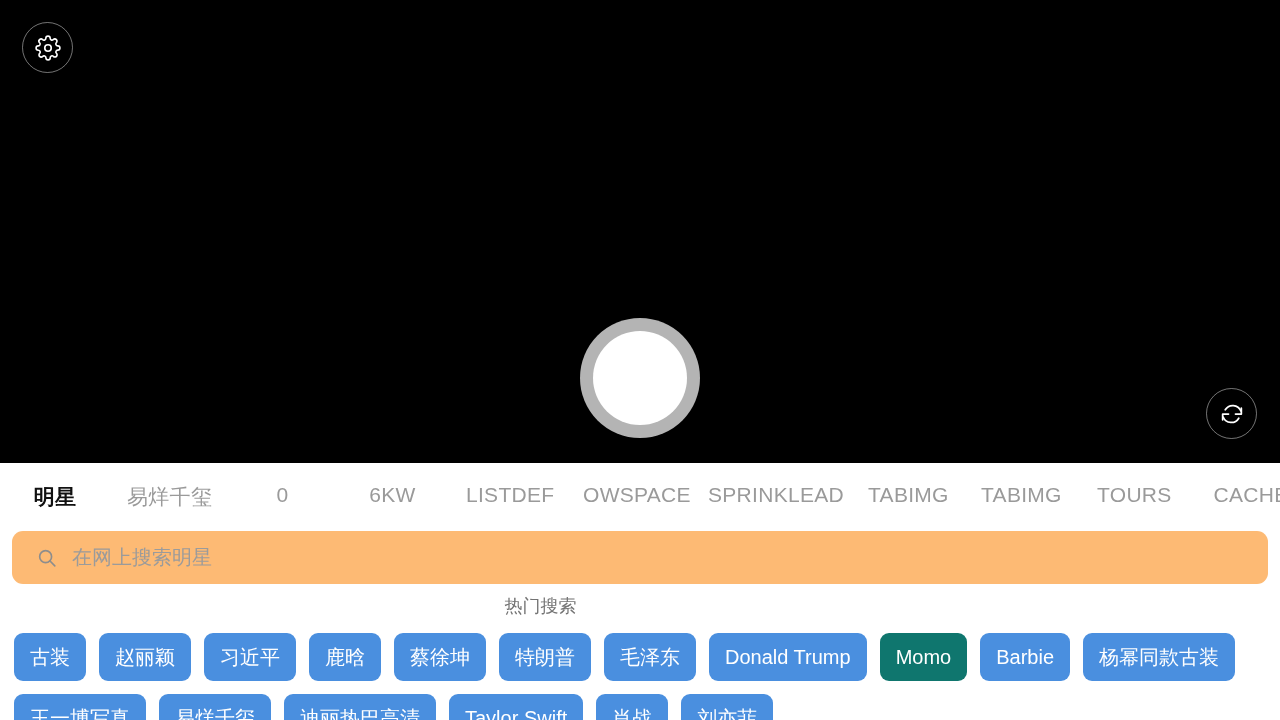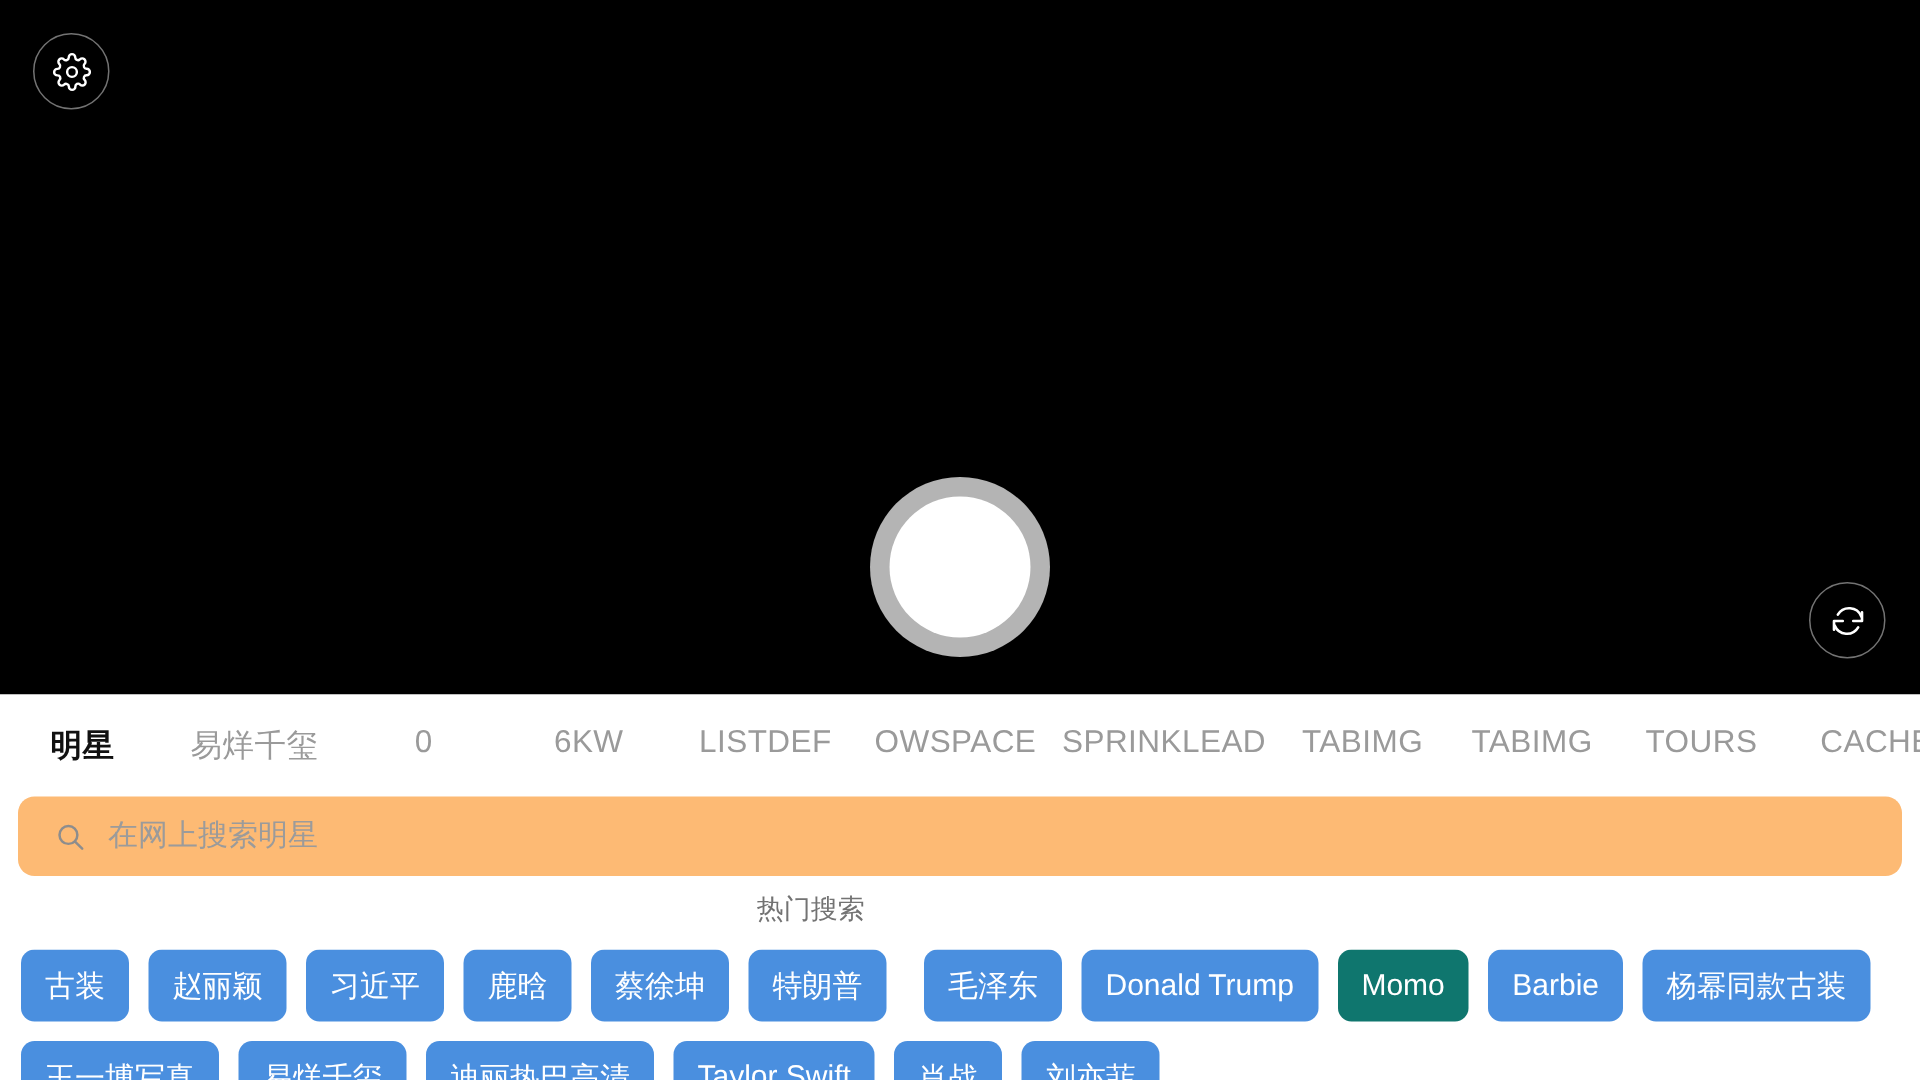--- a/index.html
+++ b/index.html
@@ -251,21 +251,21 @@
 
     <div class="hot-title">热门搜索</div>
 
     <div class="chips">
         <div class="chip" style="background: rgb(74, 143, 223);">古装</div>
         <div class="chip" style="background: rgb(74, 143, 223);">赵丽颖</div>
         <div class="chip" style="background: rgb(74, 143, 223);">习近平</div>
         <div class="chip" style="background: rgb(74, 143, 223);">鹿晗</div>
         <div class="chip" style="background: rgb(74, 143, 223);">蔡徐坤</div>
         <div class="chip" style="background: rgb(74, 143, 223);">特朗普</div>
-        <div class="chip" style="background: rgb(74, 143, 223); margin-left: 12px;">毛泽东</div>
+        <div class="chip" style="background: rgb(74, 143, 223);">毛泽东</div>
         <div class="chip" style="background: rgb(74, 143, 223);">Donald Trump</div>
         <div class="chip" style="background: #0f766e;">Momo</div>
         <div class="chip" style="background: rgb(74, 143, 223);">Barbie</div>
         <div class="chip" style="background: rgb(74, 143, 223);">杨幂同款古装</div>
         <div class="chip" style="background: rgb(74, 143, 223);">王一博写真</div>
         <div class="chip" style="background: rgb(74, 143, 223);">易烊千玺</div>
         <div class="chip" style="background: rgb(74, 143, 223);">迪丽热巴高清</div>
         <div class="chip" style="background: rgb(74, 143, 223);">Taylor Swift</div>
         <div class="chip" style="background: rgb(74, 143, 223);">肖战</div>
         <div class="chip" style="background: rgb(74, 143, 223);">刘亦菲</div>

